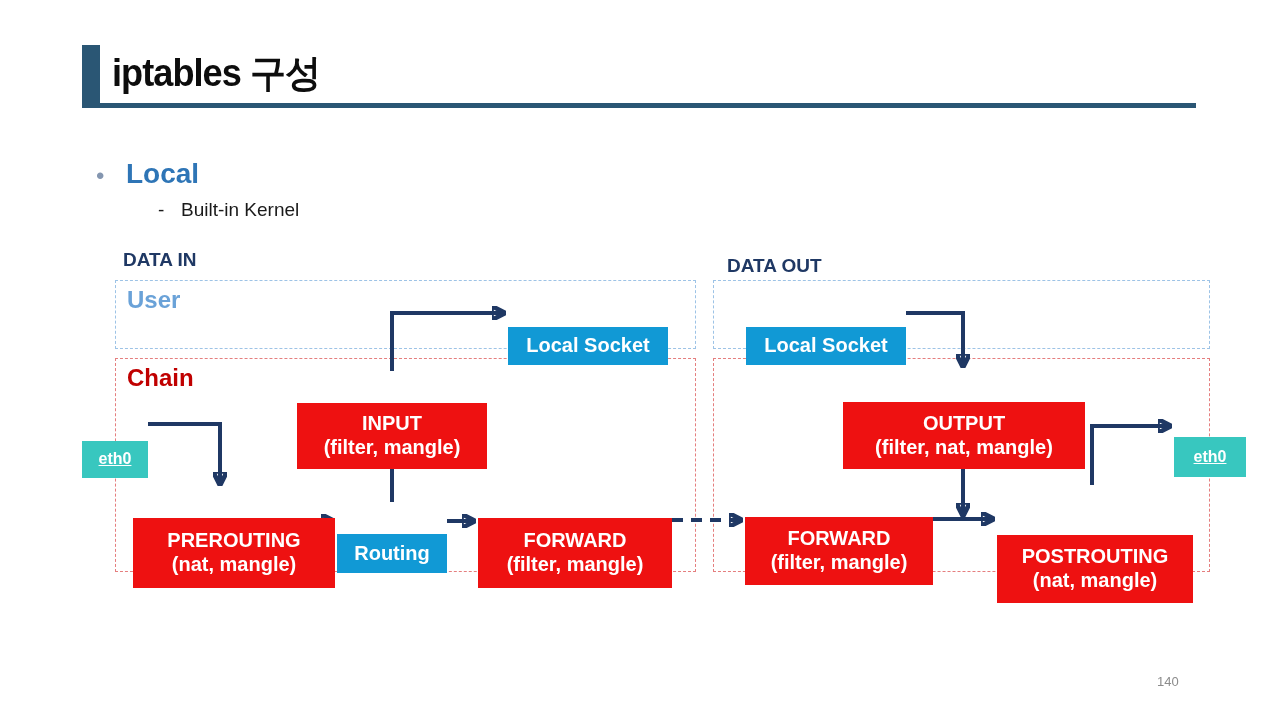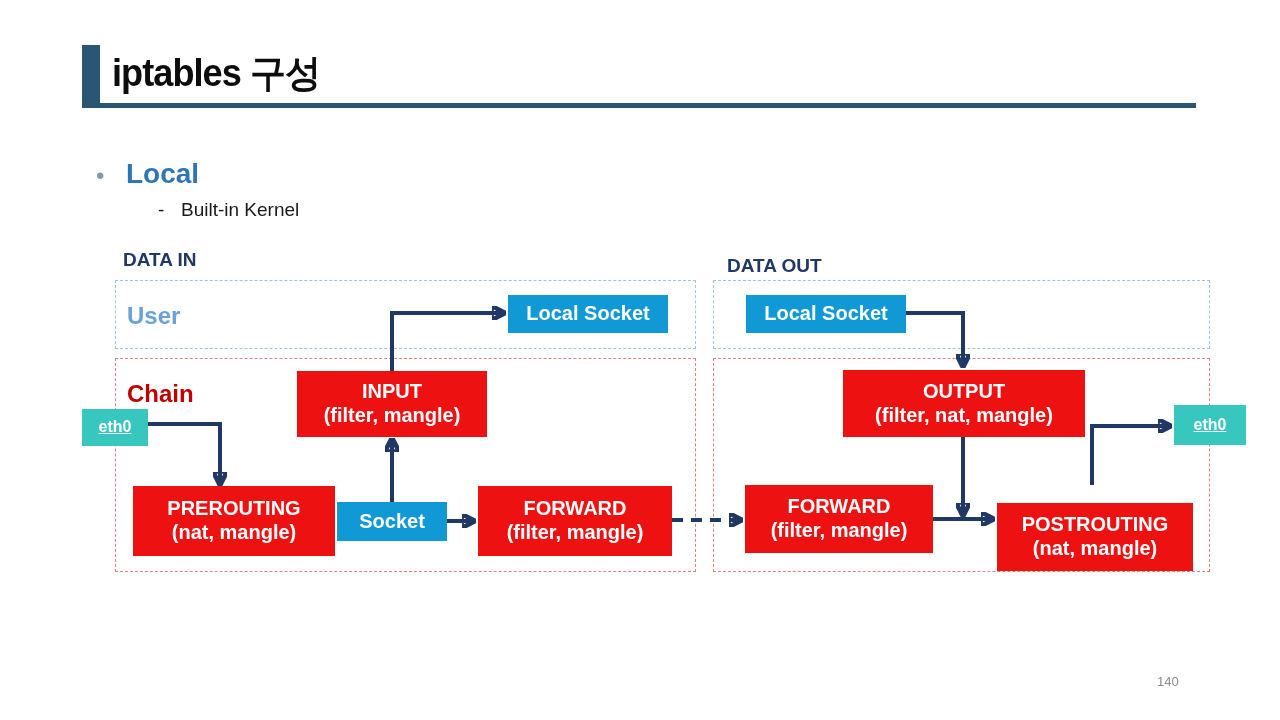--- a/index.html
+++ b/index.html
@@ -25,32 +25,32 @@
   .data-in{left:123px;top:249px;}
   .data-out{left:727px;top:255px;}
   
   .panel{position:absolute;box-sizing:border-box;background:#fff;}
   .panel.user{border:1px dashed #9DC3E6;}
   .panel.kernel{border:1px dashed #E57E7E;}
   .user-left{left:115px;top:280px;width:581px;height:69px;}
   .kernel-left{left:115px;top:358px;width:581px;height:214px;}
   .user-right{left:713px;top:280px;width:497px;height:69px;}
   .kernel-right{left:713px;top:358px;width:497px;height:214px;}
-  .panel-caption{position:absolute;font-size:24px;font-weight:bold;white-space:nowrap;margin-top:16px;}
+  .panel-caption{position:absolute;font-size:24px;font-weight:bold;white-space:nowrap;}
   .user-caption{left:127px;top:286px;color:var(--user-label,#6AA2D8);}
   .kernel-caption{left:127px;top:364px;color:var(--kernel-label,#C00000);}
   
   .wires{position:absolute;left:0;top:0;width:1280px;height:720px;z-index:2;}
   .wires path{fill:none;stroke:var(--navy,#1F3864);stroke-width:4;}
   .wires path.dashed{stroke-dasharray:11 8;}
   .ah{fill:var(--navy,#1F3864);}
   
   .node{
     position:absolute;z-index:3;display:flex;flex-direction:column;align-items:center;justify-content:center;
-    color:#ffffff;font-weight:bold;text-align:center;line-height:1.18;box-sizing:border-box;
+    color:#ffffff;font-weight:bold;text-align:center;line-height:1.18;box-sizing:border-box;margin-top:32px;
   }
   .node .l1{font-size:20px;}
   .node .l2{font-size:20px;}
   .chain{background:var(--chain-red,#EE1111);}
   .blue{background:var(--routing-blue,#1199D5);font-size:20px;}
   .teal{background:var(--eth-teal,#38C7BF);font-size:16px;text-decoration:underline;}
   .ls-in{left:508px;top:295px;width:160px;height:38px;}
   .ls-out{left:746px;top:295px;width:160px;height:38px;}
   .input-box{left:297px;top:371px;width:190px;height:66px;}
   .prerouting-box{left:133px;top:486px;width:202px;height:70px;}
@@ -114,21 +114,21 @@
     <span class="l2">(filter, mangle)</span>
   </div>
   <div class="node teal eth0-in">
     <span>eth0</span>
   </div>
   <div class="node chain prerouting-box">
     <span class="l1">PREROUTING</span>
     <span class="l2">(nat, mangle)</span>
   </div>
   <div class="node blue routing-box">
-    <span>Socket</span>
+    <span>Routing</span>
   </div>
   <div class="node chain forward-in-box">
     <span class="l1">FORWARD</span>
     <span class="l2">(filter, mangle)</span>
   </div>
 
   <div class="node blue ls-out">
     <span>Local Socket</span>
   </div>
   <div class="node chain output-box">

